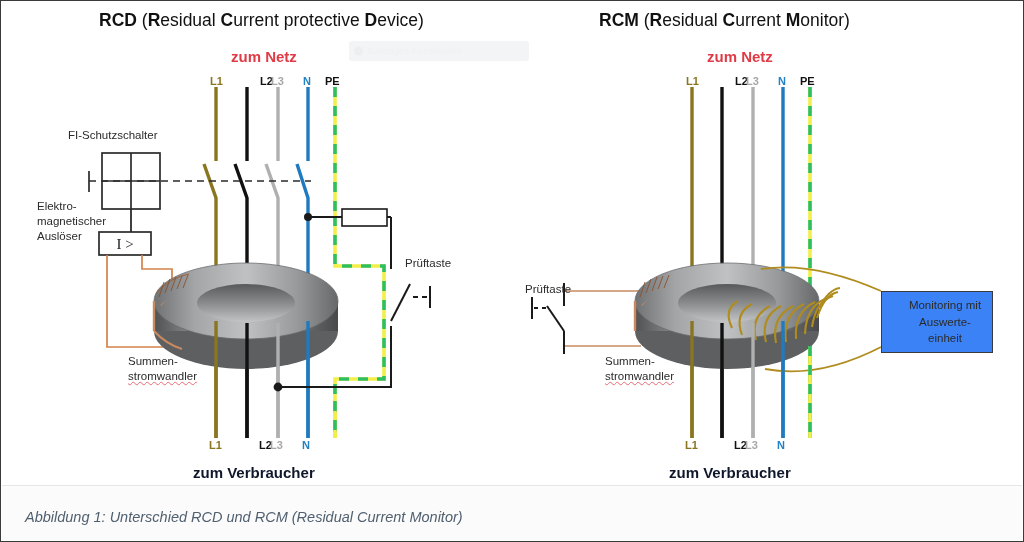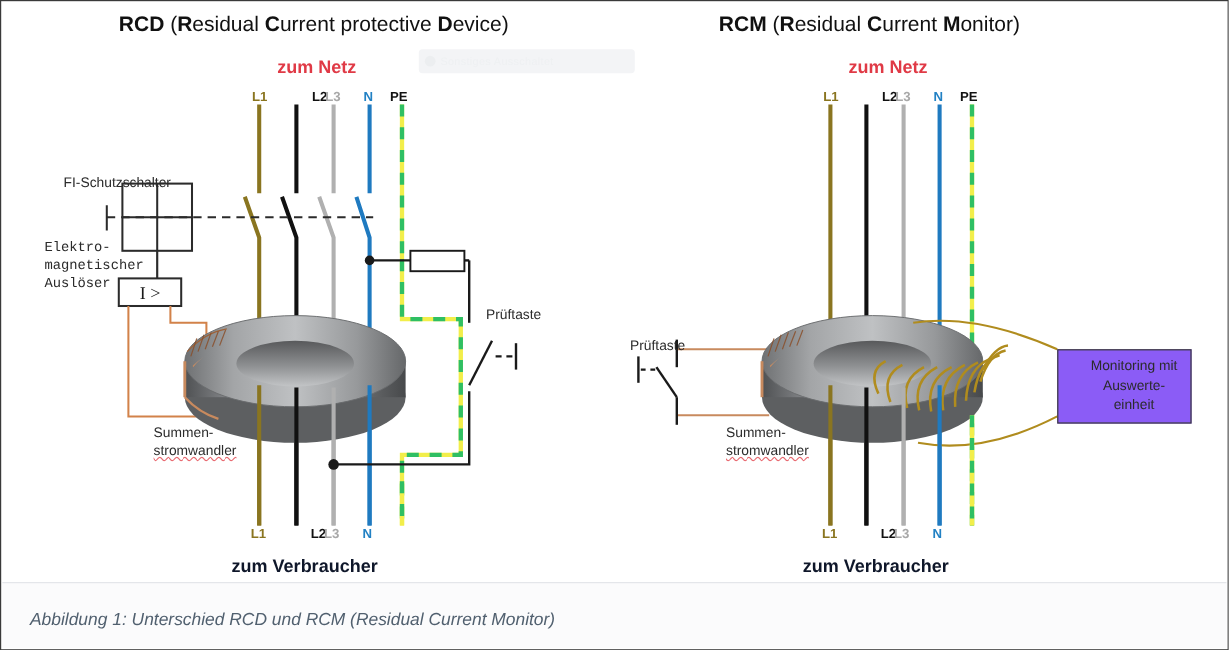--- a/index.html
+++ b/index.html
@@ -12,21 +12,21 @@
   .verb{position:absolute;font-weight:bold;font-size:15px;color:#0f172a;white-space:nowrap;}
   .ph{position:absolute;font-weight:bold;font-size:11px;white-space:nowrap;}
   .ph.l1{color:#8a7520;}
   .ph.l2{color:#111111;margin-left:20px;}
   .ph.l3{color:#a8a8a8;}
   .ph.n{color:#2281c4;}
   .ph.pe{color:#111111;}
   .lbl{position:absolute;font-size:11.5px;color:#2b2b2b;line-height:1.32;white-space:nowrap;}
   .sq{text-decoration:underline;text-decoration-color:#e86b72;text-decoration-style:wavy;
       text-decoration-thickness:1px;}
-  .boxtxt{position:absolute;box-sizing:border-box;border:1.6px solid #3b3b3b;background:#8b5cf6;
+  .boxtxt{position:absolute;box-sizing:border-box;border:1.6px solid #3b3b3b;background:#3b82f6;
           font-size:11.5px;color:#2b2b2b;text-align:center;line-height:1.45;
           display:flex;align-items:center;justify-content:center;padding-left:16px;}
   .ghost{position:absolute;background:#f3f4f6;border-radius:3px;color:#eef0f2;font-size:9px;
          display:flex;align-items:center;padding-left:18px;letter-spacing:.3px;}
   .ghost:before{content:"";position:absolute;left:5px;top:50%;transform:translateY(-50%);
                 width:9px;height:9px;border-radius:50%;background:#eceef0;}
   #capband{position:absolute;left:1px;right:1px;bottom:1px;height:54px;background:#fbfbfc;
            border-top:1px solid #e4e6ea;}
   #caption{position:absolute;left:24px;bottom:16px;font-style:italic;font-size:14.5px;
            color:#51606f;white-space:nowrap;}
@@ -243,23 +243,23 @@
   <div class="ph n" style="left:302px;top:74px;">N</div>
   <div class="ph pe" style="left:324px;top:74px;">PE</div>
 
   <div class="ph l1" style="left:208px;top:438px;">L1</div>
   <div class="ph l2" style="left:238px;top:438px;">L2</div>
   <div class="ph l3" style="left:269px;top:438px;">L3</div>
   <div class="ph n" style="left:301px;top:438px;">N</div>
 
   <div class="verb" style="left:192px;top:463px;">zum Verbraucher</div>
 
-  <div class="lbl" style="left:52px;top:127px;margin-top:18px;">FI-Schutzschalter</div>
-
-  <div class="lbl" style="left:36px;top:198px;font-family:Liberation Mono, monospace;">
+  <div class="lbl" style="left:67px;top:127px;">FI-Schutzschalter</div>
+
+  <div class="lbl" style="left:36px;top:198px;">
     <div>Elektro-</div>
     <div>magnetischer</div>
     <div>Auslöser</div>
   </div>
 
   <div class="lbl" style="left:127px;top:353px;">
     <div>Summen-</div>
     <div class="sq">stromwandler</div>
   </div>
 

